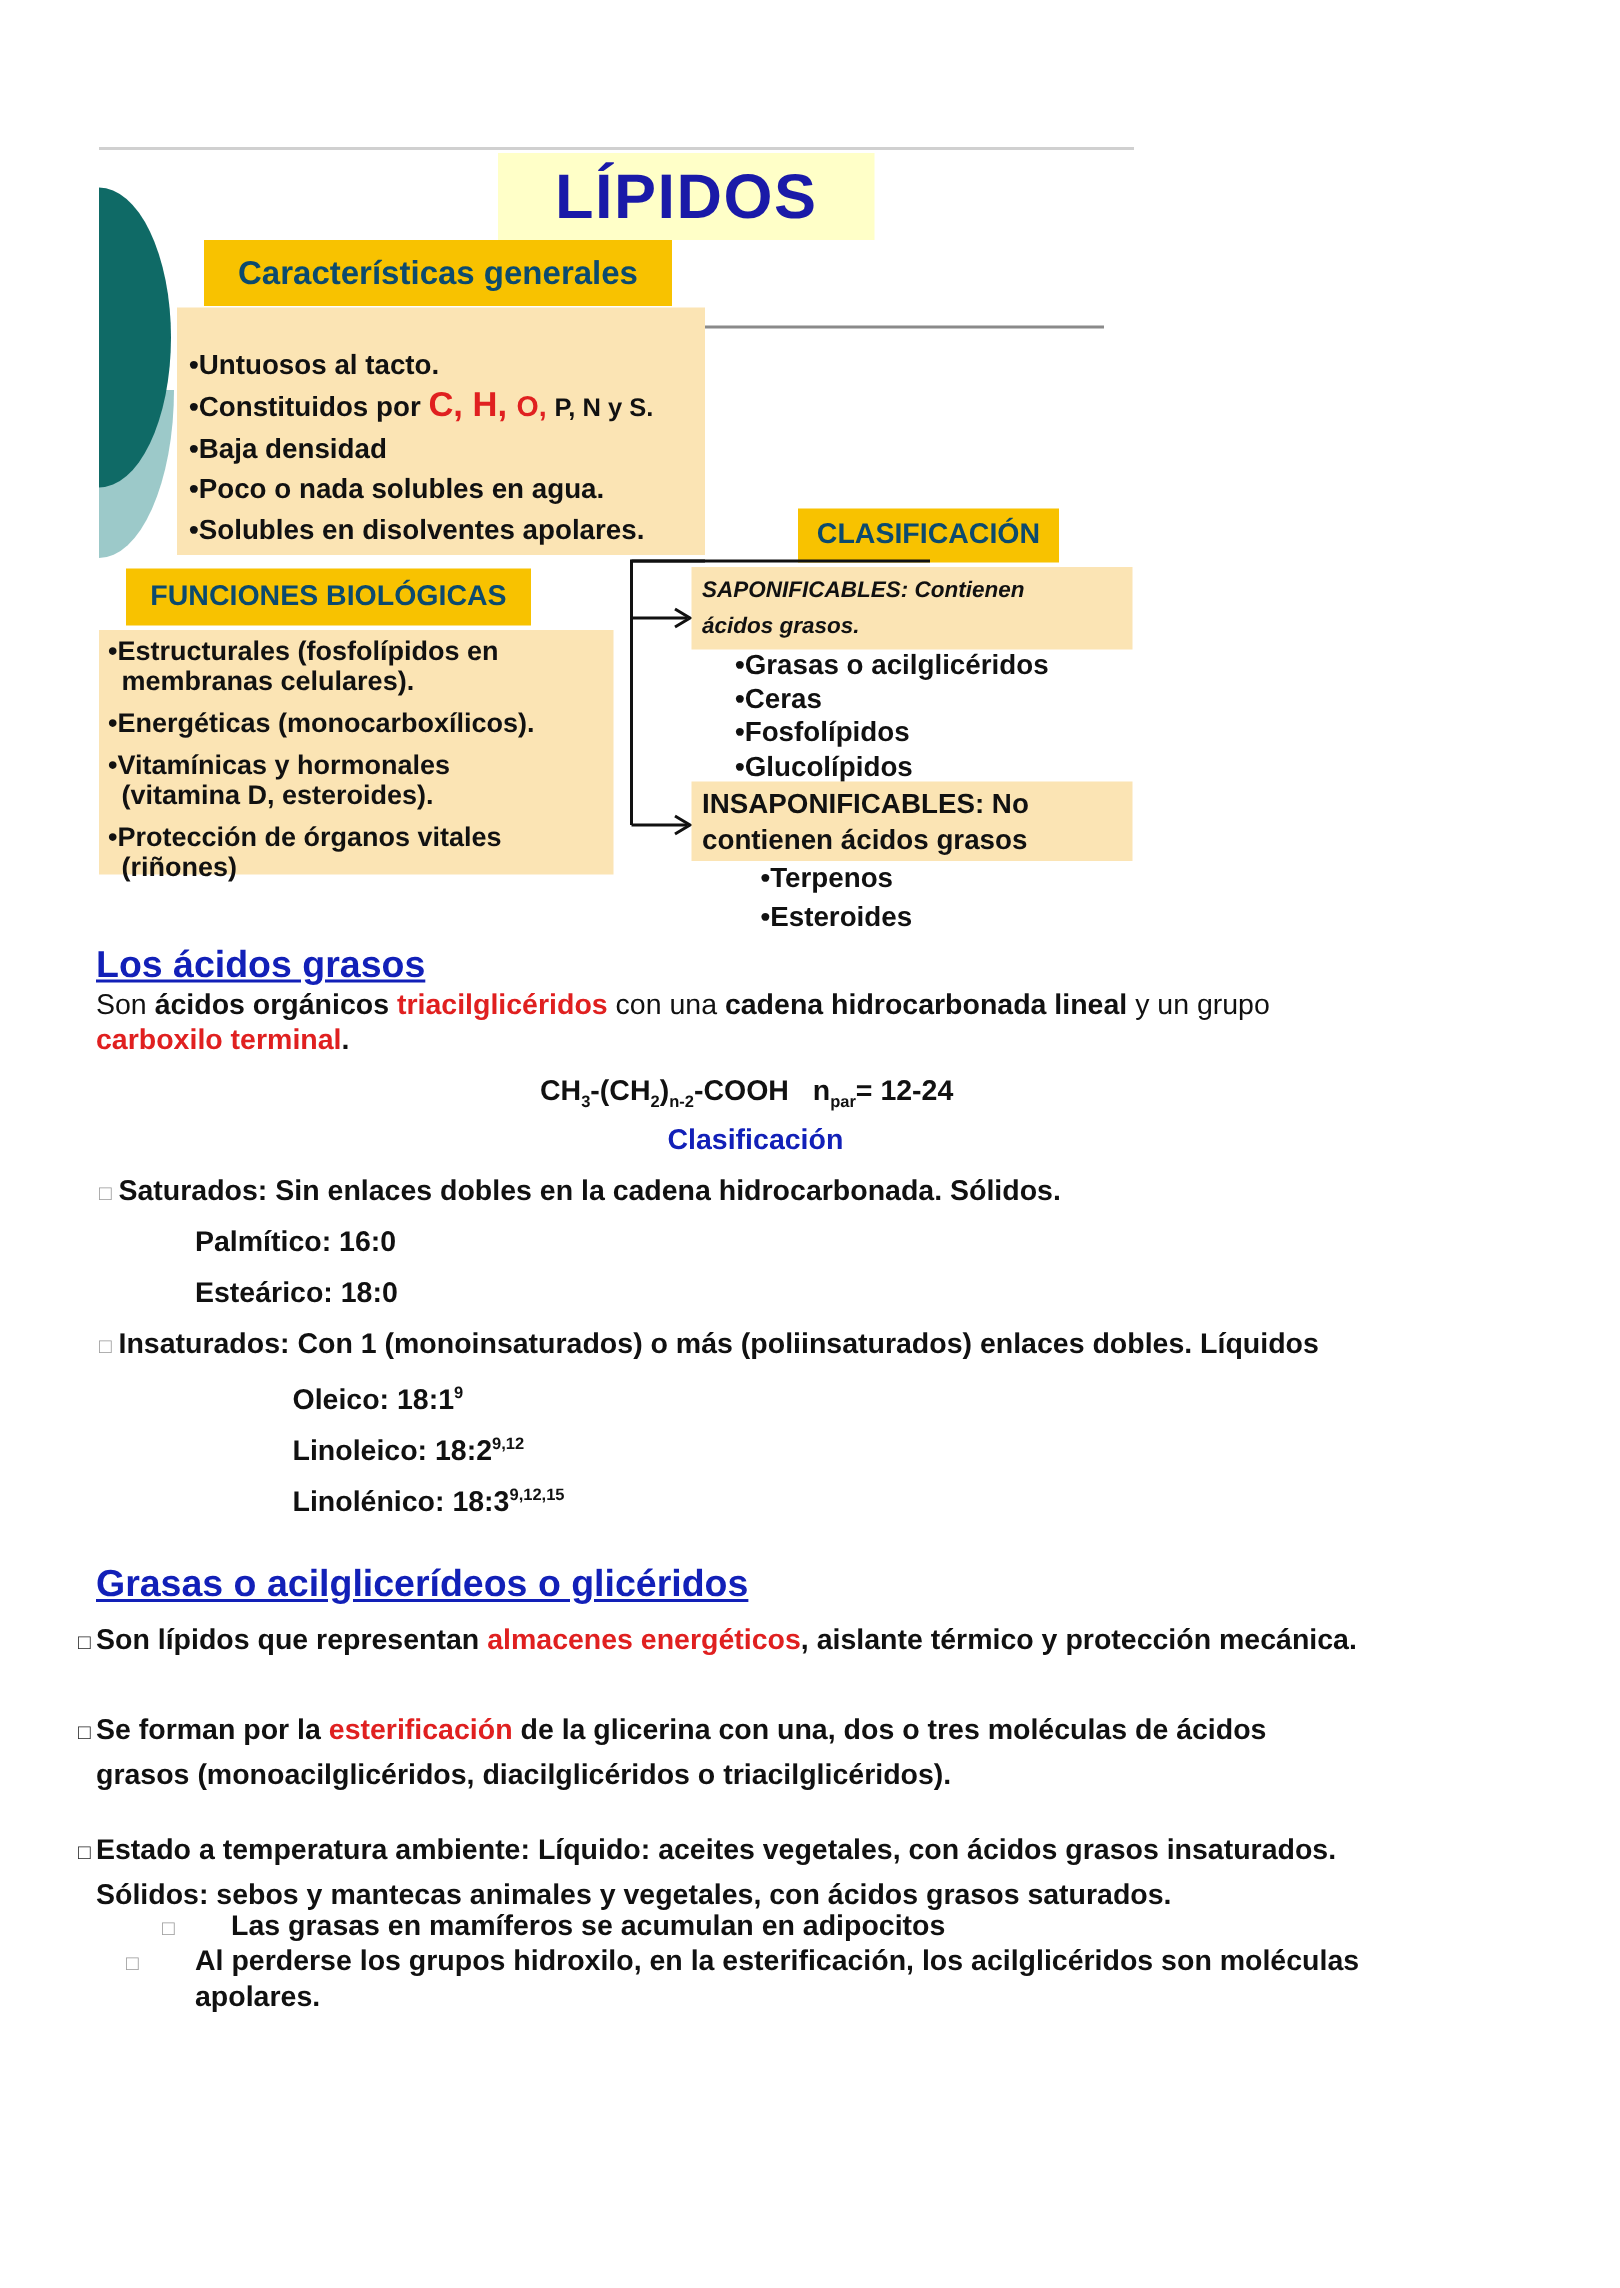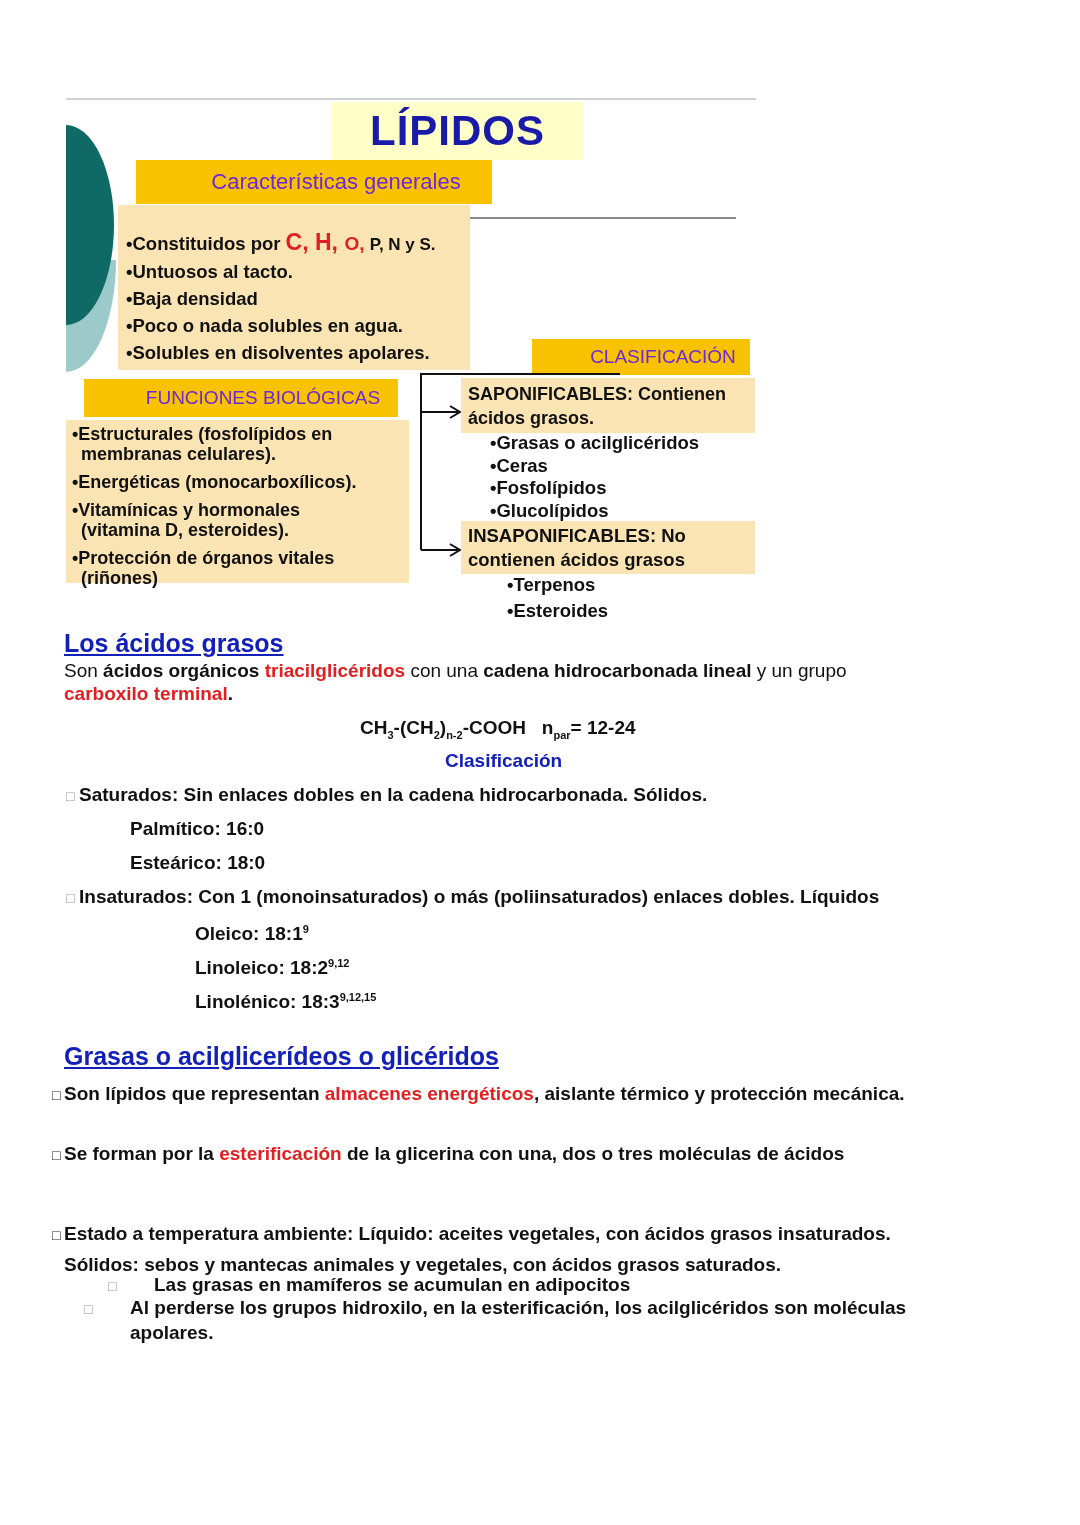--- a/index.html
+++ b/index.html
@@ -9,21 +9,21 @@
   
   .topline { left:66px; top:98px; width:690px; height:2px; background:#d0d0d0; }
   .midline { left:470px; top:217px; width:266px; height:2px; background:#8a8a8a; }
   .circle-dark { left:-10px; top:125px; width:125px; height:200px;
                  background:#0f6a66; border-radius:0 100% 100% 0 / 0 50% 50% 0; }
   .circle-light { left:66px; top:260px; width:50px; height:112px;
                   background:#9cc9c9; border-radius:0 0 100% 0 / 0 0 100% 0; }
   .title-box { left:332px; top:102px; width:251px; height:58px; background:#ffffc8;
                display:flex; align-items:center; justify-content:center; }
   .title-box span { color:#1a1aa8; font-weight:bold; font-size:42px; letter-spacing:1px; }
-  .head-box { background:#f8c200; color:#6d28d9; font-weight:normal; display:flex; align-items:center; justify-content:center;padding-left:44px; }
+  .head-box { background:#f8c200; color:#0c4a6e; font-weight:bold; display:flex; align-items:center; justify-content:center; }
   .cream { background:#fbe4b4; }
   .slide-text { font-weight:bold; font-size:18.5px; color:#111; line-height:27px; }
   .red { color:#e02020; }
   .blue-h { color:#1220b8; font-weight:bold; font-size:25px; text-decoration:underline; }
   .doc { font-size:19px; line-height:23px; }
   .b { font-weight:bold; }
   .sq { color:#999; font-weight:normal; font-size:14px; display:inline-block; width:13px; }
   sub, sup { font-size:11px; }
 </style>
 </head>
@@ -34,24 +34,24 @@
 <div class="abs circle-dark" style="left:66px;width:48px;"></div>
 <div class="abs midline"></div>
 
 <div class="abs title-box">
   <span>LÍPIDOS</span>
 </div>
 
 <div class="abs head-box" style="left:136px;top:160px;width:312px;height:44px;font-size:22px;">Características generales</div>
 <div class="abs cream" style="left:118px;top:205px;width:352px;height:165px;">
   <div class="slide-text" style="padding:24px 0 0 8px;line-height:27px;">
+    <div>•Untuosos al tacto.</div>
     <div>
       <span>•Constituidos por </span><span class="red" style="font-size:23px;">C, H, </span><span class="red" style="font-size:19px;">O, </span><span style="font-size:17px;">P, N y S.</span>
     </div>
-    <div>•Untuosos al tacto.</div>
     <div>•Baja densidad</div>
     <div>•Poco o nada solubles en agua.</div>
     <div>•Solubles en disolventes apolares.</div>
   </div>
 </div>
 
 <div class="abs head-box" style="left:84px;top:379px;width:270px;height:38px;font-size:19px;">FUNCIONES BIOLÓGICAS</div>
 <div class="abs cream" style="left:66px;top:420px;width:343px;height:163px;">
   <div class="slide-text" style="padding:4px 0 0 6px;font-size:18px;line-height:20px;">
     <div style="margin-bottom:8px;">
@@ -77,21 +77,21 @@
 <svg class="abs" style="left:410px;top:365px;" width="60" height="200">
   <path d="M11 9 L11 185 M11 9 L210 9" stroke="#111" stroke-width="2" fill="none"></path>
   <path d="M11 47 L48 47" stroke="#111" stroke-width="2"></path>
   <path d="M40 41 L50 47 L40 53" stroke="#111" stroke-width="2" fill="none"></path>
   <path d="M11 185 L48 185" stroke="#111" stroke-width="2"></path>
   <path d="M40 179 L50 185 L40 191" stroke="#111" stroke-width="2" fill="none"></path>
 </svg>
 <div class="abs" style="left:420px;top:373px;width:200px;height:2px;background:#111;"></div>
 
 <div class="abs cream" style="left:461px;top:378px;width:294px;height:55px;">
-  <div class="slide-text" style="padding:4px 0 0 7px;font-size:18px;line-height:24px;">
+  <div class="slide-text" style="padding:4px 0 0 7px;font-size:15px;line-height:24px;font-style:italic;">
     <div>SAPONIFICABLES: Contienen</div>
     <div>ácidos grasos.</div>
   </div>
 </div>
 <div class="abs slide-text" style="left:490px;top:432px;font-size:18.5px;line-height:22.5px;">
   <div>•Grasas o acilglicéridos</div>
   <div>•Ceras</div>
   <div>•Fosfolípidos</div>
   <div>•Glucolípidos</div>
 </div>
@@ -132,20 +132,21 @@
 <div class="abs doc b" style="left:195px;top:986px;"><span>Linolénico: 18:3</span><sup>9,12,15</sup></div>
 
 <div class="abs blue-h" style="left:64px;top:1042px;">Grasas o acilglicerídeos o glicéridos</div>
 
 <div class="abs doc b" style="left:52px;top:1082px;">
   <span class="sq" style="color:#222;width:12px;">□</span><span>Son lípidos que representan </span><span class="red">almacenes energéticos</span><span>, aislante térmico y protección mecánica.</span>
 </div>
 
 <div class="abs doc b" style="left:52px;top:1139px;line-height:30px;">
   <span class="sq" style="color:#222;width:12px;">□</span><span>Se forman por la </span><span class="red">esterificación</span><span> de la glicerina con una, dos o tres moléculas de ácidos</span><br>
+  <span style="padding-left:12px;">grasos (monoacilglicéridos, diacilglicéridos o triacilglicéridos).</span>
 </div>
 
 <div class="abs doc b" style="left:52px;top:1219px;line-height:30px;">
   <span class="sq" style="color:#222;width:12px;">□</span><span>Estado a temperatura ambiente: Líquido: aceites vegetales, con ácidos grasos insaturados.</span><br>
   <span style="padding-left:12px;">Sólidos: sebos y mantecas animales y vegetales, con ácidos grasos saturados.</span>
 </div>
 
 <div class="abs doc b" style="left:84px;top:1273px;margin-left:24px;">
   <span class="sq" style="width:46px;">□</span><span>Las grasas en mamíferos se acumulan en adipocitos</span>
 </div>

